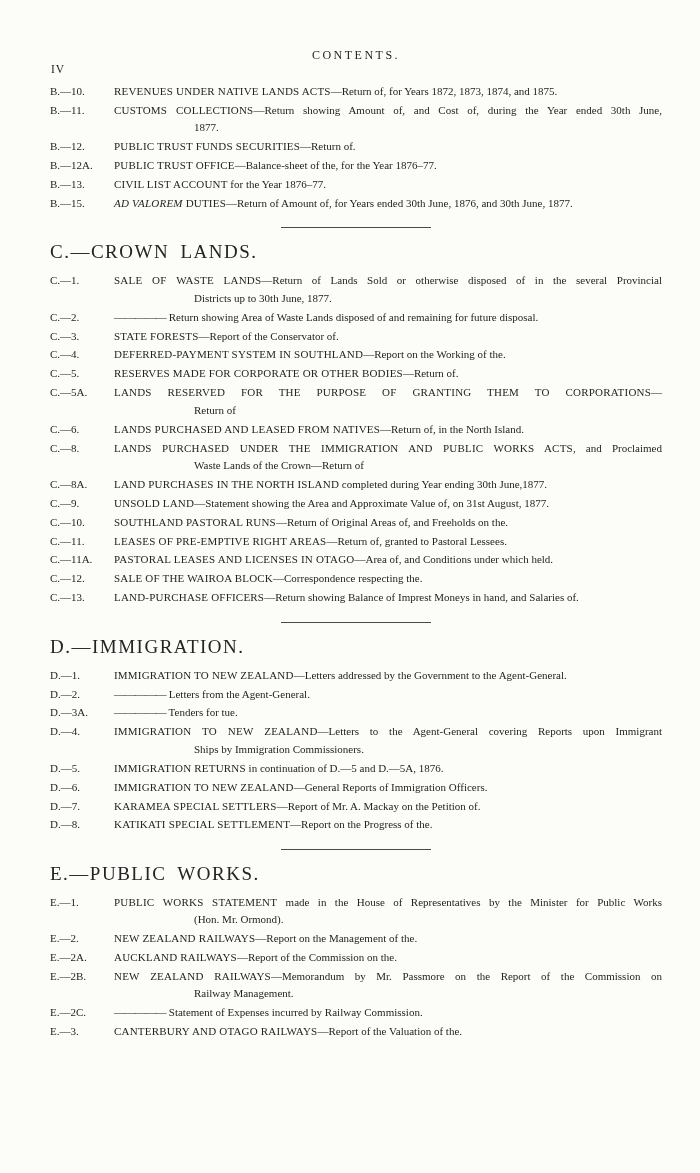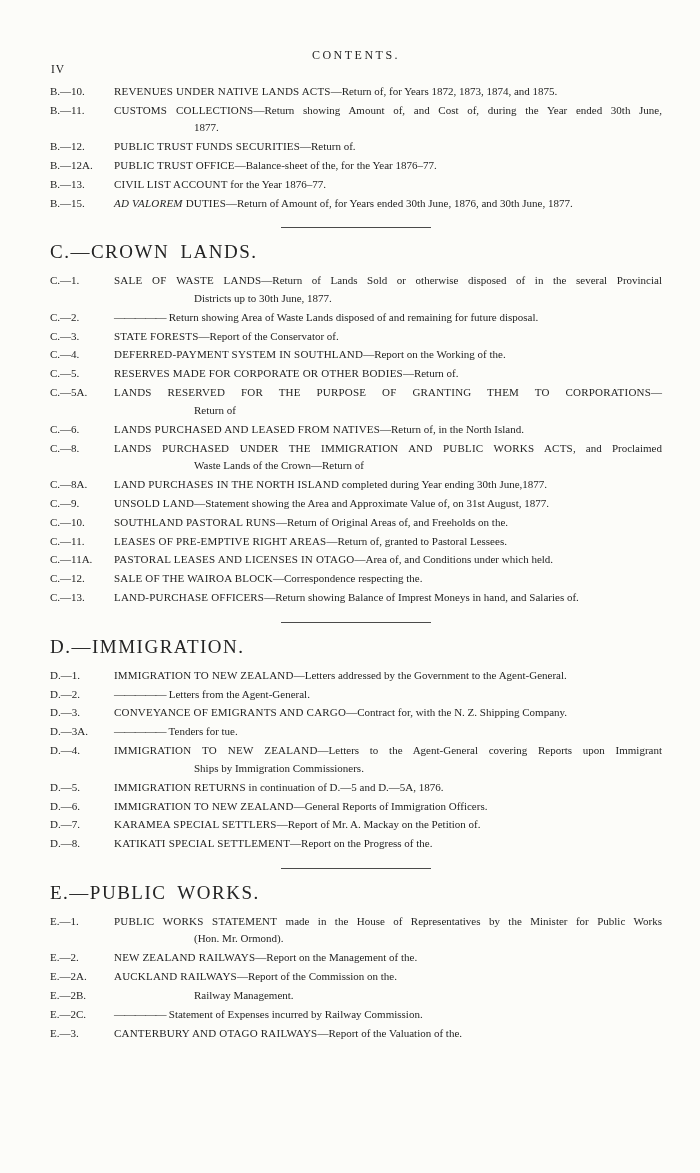--- a/index.html
+++ b/index.html
@@ -180,26 +180,20 @@
           <span class="line1"><span class="title">IMMIGRATION TO NEW ZEALAND</span><span class="rest">—Letters addressed by the Government to the Agent-General.</span></span>
         </span>
       </div>
       <div class="entry">
         <span class="num">D.—2.</span>
         <span class="txt">
           <span class="line1"><span class="dash">—————</span><span class="rest"> Letters from the Agent-General.</span></span>
         </span>
       </div>
       <div class="entry">
-        <span class="num">D.—3.</span>
-        <span class="txt">
-          <span class="line1"><span class="title">CONVEYANCE OF EMIGRANTS AND CARGO</span><span class="rest">—Contract for, with the N. Z. Shipping Company.</span></span>
-        </span>
-      </div>
-      <div class="entry">
         <span class="num">D.—3A.</span>
         <span class="txt">
           <span class="line1"><span class="dash">—————</span><span class="rest"> Tenders for tue.</span></span>
         </span>
       </div>
       <div class="entry">
         <span class="num">D.—4.</span>
         <span class="txt">
           <span class="line1 fill"><span class="title">IMMIGRATION TO NEW ZEALAND</span><span class="rest">—Letters to the Agent-General covering Reports upon Immigrant</span></span>
           <span class="cont">Ships by Immigration Commissioners.</span>
@@ -246,20 +240,21 @@
       </div>
       <div class="entry">
         <span class="num">E.—2A.</span>
         <span class="txt">
           <span class="line1"><span class="title">AUCKLAND RAILWAYS</span><span class="rest">—Report of the Commission on the.</span></span>
         </span>
       </div>
       <div class="entry">
         <span class="num">E.—2B.</span>
         <span class="txt">
+          <span class="line1 fill"><span class="title">NEW ZEALAND RAILWAYS</span><span class="rest">—Memorandum by Mr. Passmore on the Report of the Commission on</span></span>
           <span class="cont">Railway Management.</span>
         </span>
       </div>
       <div class="entry">
         <span class="num">E.—2C.</span>
         <span class="txt">
           <span class="line1"><span class="dash">—————</span><span class="rest"> Statement of Expenses incurred by Railway Commission.</span></span>
         </span>
       </div>
       <div class="entry">

